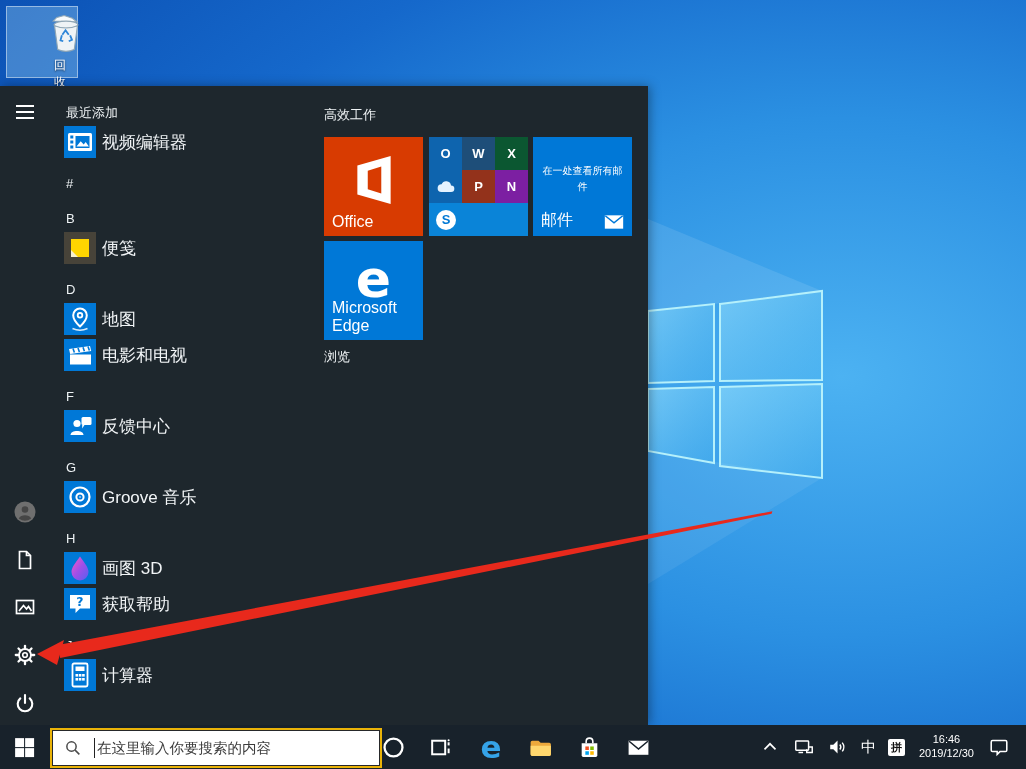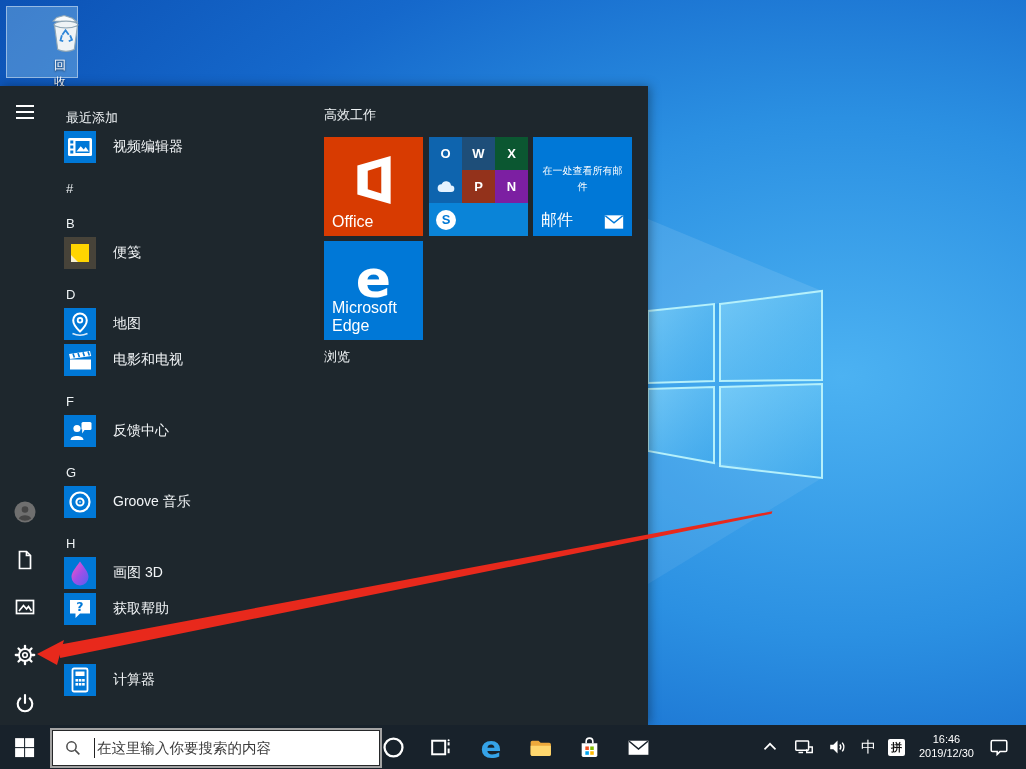--- a/index.html
+++ b/index.html
@@ -17,27 +17,27 @@
   .recycle-bin .rb-label{color:#fff;font-size:12px;margin-top:2px;text-shadow:0 1px 2px rgba(0,0,0,.7);}
 
   
   .start-menu{position:absolute;left:0;top:86px;width:648px;height:639px;background:#1e272d;z-index:5;overflow:hidden;box-shadow:2px 0 10px rgba(0,0,0,.35);}
   .rail{position:absolute;left:0;top:0;width:50px;height:100%;}
   .rail-btn{position:absolute;left:7px;width:36px;height:36px;display:flex;align-items:center;justify-content:center;cursor:pointer;}
   .rail-btn svg{width:24px;height:24px;}
   .rail-hamburger{top:8px}.rail-user{top:408px}.rail-documents{top:456px}.rail-pictures{top:503px}.rail-settings{top:551px}.rail-power{top:600px}
 
   .app-list{position:absolute;left:56px;top:16px;width:260px;}
-  .app-section-header{color:#eef2f4;font-size:13px;height:22px;line-height:22px;margin-top:5px;padding-left:10px;}
+  .app-section-header{color:#eef2f4;font-size:13px;height:22px;line-height:22px;padding-left:10px;}
   .app-section-header.sec-gap{margin-top:13px;}
   .app-row{display:flex;align-items:center;height:36px;padding-left:8px;cursor:pointer;}
   .app-icon{width:32px;height:32px;background:#0078d7;flex:0 0 32px;display:flex;align-items:center;justify-content:center;}
   .app-icon svg{width:32px;height:32px;}
   .app-icon[data-icon="sticky-notes"]{background:#474339;}
-  .app-label{color:#f2f5f7;font-size:14px;margin-left:17px;white-space:nowrap;}
+  .app-label{color:#f2f5f7;font-size:17px;margin-left:6px;white-space:nowrap;}
 
   .tiles-area{position:absolute;left:0;top:0;width:648px;height:639px;pointer-events:none;}
   .tile-group-title{position:absolute;color:#eef2f4;font-size:13px;pointer-events:auto;}
   .tg1{left:324px;top:20px;} .tg2{left:324px;top:262px;font-family:Liberation Serif, serif;}
   .tile{position:absolute;width:99px;height:99px;background:#0078d7;pointer-events:auto;cursor:pointer;box-sizing:border-box;}
   .tile .tile-label{position:absolute;left:8px;bottom:5px;color:#fff;font-size:16px;}
   .t-office{left:324px;top:51px;background:#d83b01;}
   .t-apps{left:429px;top:51px;padding:0;overflow:hidden;}
   .t-mail{left:533px;top:51px;}
   .t-edge{left:324px;top:155px;}
@@ -57,21 +57,21 @@
   
   .annotation-arrow{position:absolute;left:0;top:0;z-index:20;pointer-events:none;}
 
   
   .taskbar{position:absolute;left:0;bottom:0;width:1026px;height:44px;background:#18222b;z-index:30;}
   .tb-btn{position:absolute;top:0;width:48px;height:44px;display:flex;align-items:center;justify-content:center;cursor:pointer;}
   .tb-btn svg{width:25px;height:25px;}
   .tb-start{left:0;}
   .tb-cortana{left:369px;} .tb-taskview{left:416px;} .tb-edge{left:467px;} .tb-explorer{left:516px;} .tb-store{left:565px;} .tb-mail{left:614px;}
   .tb-edge-e{color:#35a3e8;font-size:31px;font-weight:bold;font-family:"DejaVu Sans",sans-serif;line-height:1;}
-  .search-box{position:absolute;left:50px;top:3px;width:316px;height:36px;background:#fff;border:2px solid #a3a3a3;box-shadow:inset 0 0 0 1px #26282a;display:flex;align-items:center;padding-left:12px;box-sizing:content-box;cursor:text;}
+  .search-box{position:absolute;left:50px;top:3px;width:316px;height:36px;background:#fff;border:2px solid #eab308;box-shadow:inset 0 0 0 1px #26282a;display:flex;align-items:center;padding-left:12px;box-sizing:content-box;cursor:text;}
   .search-box svg{width:18px;height:18px;flex:0 0 18px;}
   .search-caret{width:1px;height:20px;background:#222;margin-left:12px;}
   .search-text{color:#3c3c3c;font-size:14.5px;margin-left:2px;white-space:nowrap;}
   .tray{position:absolute;right:0;top:0;height:44px;display:flex;align-items:center;padding-right:10px;}
   .tray-item{display:flex;align-items:center;justify-content:center;height:44px;padding:0 6px;cursor:pointer;color:#fff;}
   .tray-item svg{width:22px;height:22px;}
   .tray-lang{font-size:15px;}
   .ime-box{width:17px;height:17px;background:#fff;border-radius:2px;color:#111;font-size:11px;font-weight:bold;display:flex;align-items:center;justify-content:center;}
   .tray-clock{flex-direction:column;line-height:1.25;font-size:11px;text-align:center;padding:0 8px;}
 </style>

